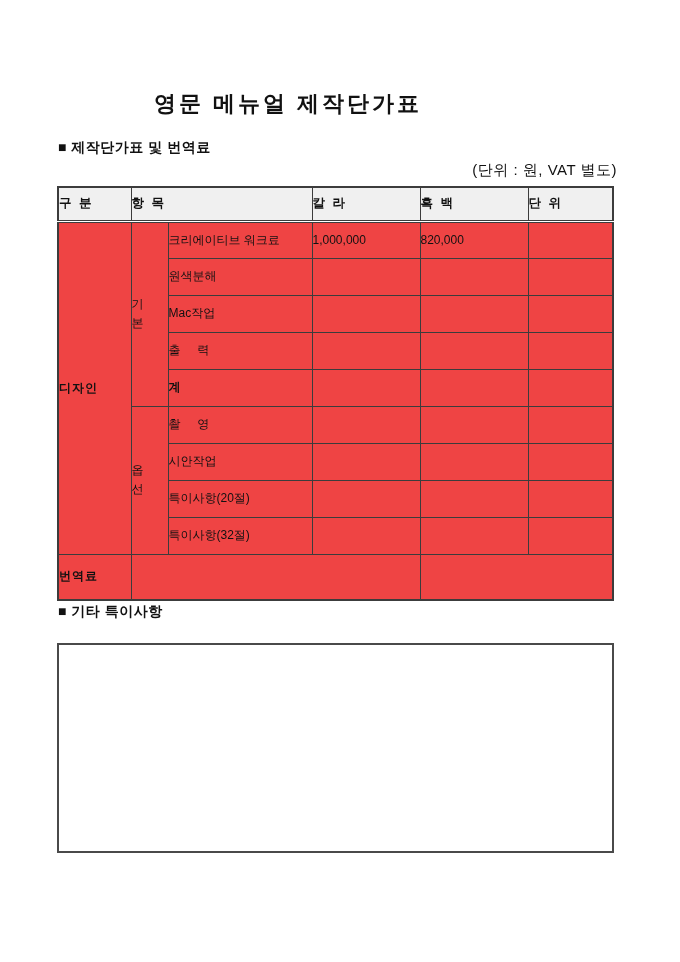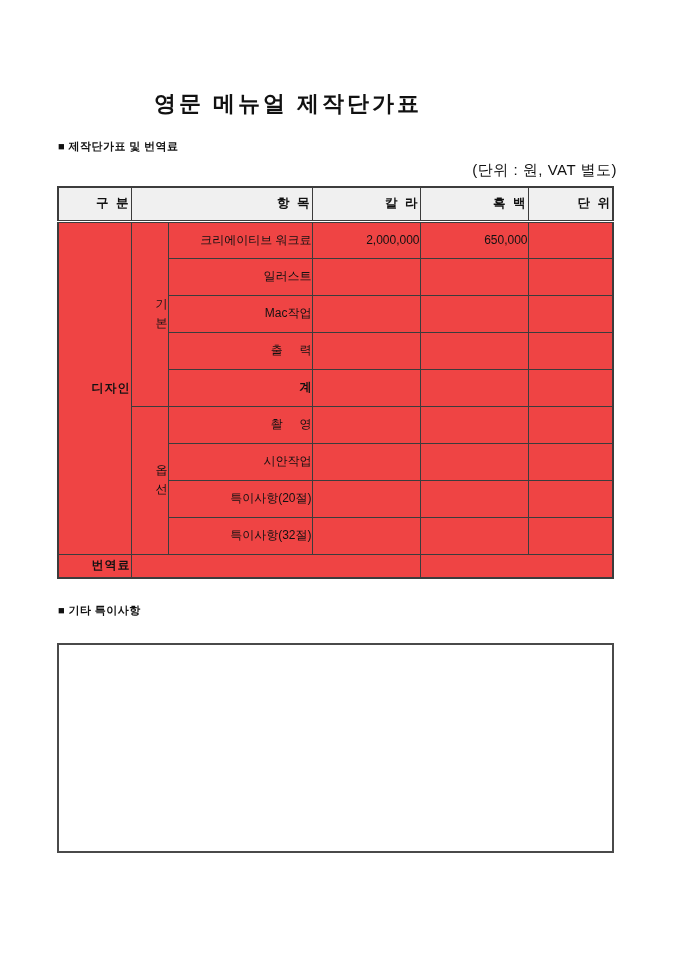--- a/index.html
+++ b/index.html
@@ -23,24 +23,23 @@
     top: 89px;
     left: 0;
     width: 576px;
     text-align: center;
     font-size: 22px;
     font-weight: bold;
     letter-spacing: 3px;
   }
   .section-heading {
     position: absolute;
-    font-size: 11px;
+    font-size: 14px;
     font-weight: bold;
     letter-spacing: 0.5px;
-    font-family: Liberation Serif, serif;
   }
   .heading-pricing { left: 58px; top: 139px; }
   .heading-notes   { left: 58px; top: 603px; }
   .unit-note {
     position: absolute;
     top: 161px;
     right: 63px;
     font-size: 15px;
     letter-spacing: 0.5px;
   }
@@ -49,35 +48,35 @@
     left: 57px;
     top: 186px;
     width: 557px;
     border-collapse: collapse;
     table-layout: fixed;
     border: 2px solid var(--border-dark);
   }
   .price-table th, .price-table td {
     border: 1px solid var(--border-dark);
     font-size: 12px;
-    text-align: right;
+    text-align: left;
     vertical-align: middle;
     padding: 0;
     overflow: hidden;
   }
   .price-table thead th {
     background: var(--header-bg);
     font-weight: bold;
     font-size: 12.5px;
     letter-spacing: 2px;
     height: 34px;
     border-bottom: 3px double var(--border-dark);
   }
   .price-table tbody td { height: 37px; background: #ef4444; }
-  .price-table tr.translation-row td { height: 24px; }
+  .price-table tr.translation-row td { height: 46px; }
   .cell-item { white-space: pre; }
   .cell-num  { text-align: right; padding-right: 12px; }
   .cell-group { font-weight: bold; letter-spacing: 1px; font-family: Liberation Mono, monospace; }
   .cell-subgroup { white-space: pre-line; line-height: 1.55; font-size: 12px; }
   .cell-total { font-weight: bold; }
   .notes-box {
     position: absolute;
     left: 57px;
     top: 643px;
     width: 557px;
@@ -114,26 +113,26 @@
         <th>흑 백</th>
         <th>단 위</th>
       </tr>
     </thead>
     <tbody>
       <tr>
         <td rowspan="9" class="cell-group">디자인</td>
         <td rowspan="5" class="cell-subgroup">기
 본</td>
         <td class="cell-item">크리에이티브 워크료</td>
-        <td class="cell-num">2,000,000</td>
-        <td class="cell-num">650,000</td>
+        <td class="cell-num">1,000,000</td>
+        <td class="cell-num">820,000</td>
         <td></td>
       </tr>
       <tr>
-        <td class="cell-item">일러스트</td>
+        <td class="cell-item">원색분해</td>
         <td class="cell-num"></td>
         <td class="cell-num"></td>
         <td></td>
       </tr>
       <tr>
         <td class="cell-item">Mac작업</td>
         <td class="cell-num"></td>
         <td class="cell-num"></td>
         <td></td>
       </tr>

